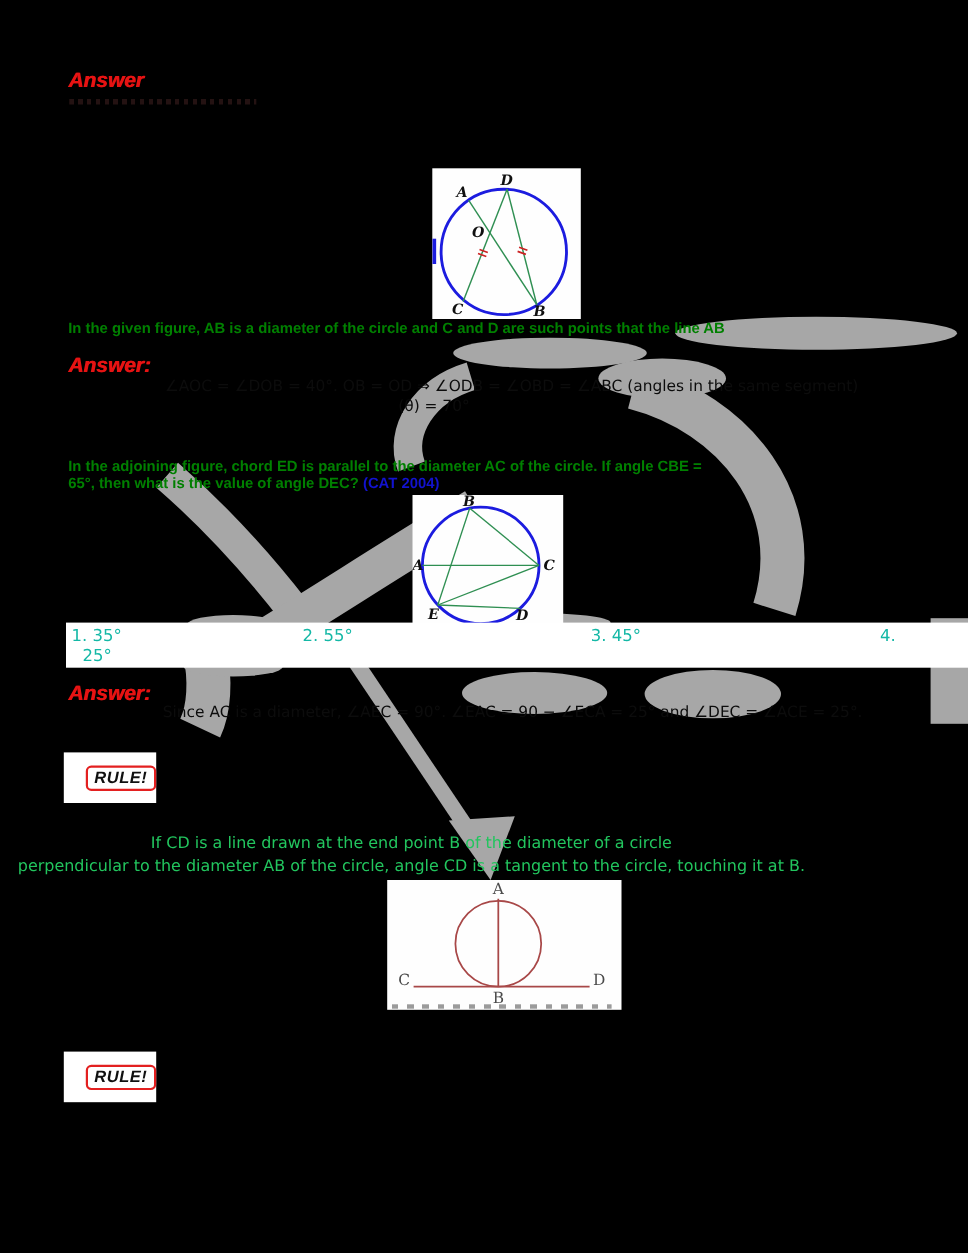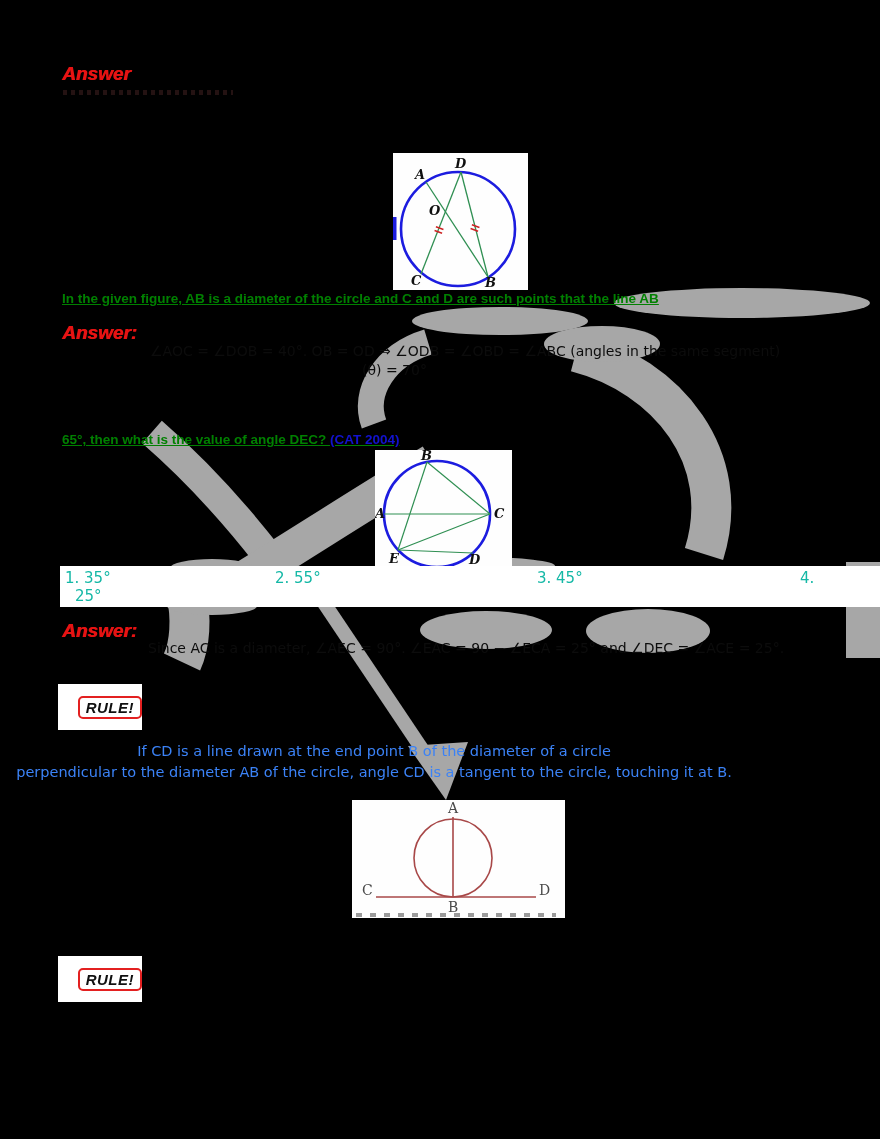--- a/index.html
+++ b/index.html
@@ -2,32 +2,32 @@
 <html><head>
 <meta charset="utf-8">
 <style>
   html,body{margin:0;padding:0;background:#000;}
   #page{position:relative;width:880px;height:1139px;background:#000;overflow:hidden;
         font-family:"Liberation Sans",sans-serif;}
   .abs{position:absolute;}
   .z0{z-index:0}.z1{z-index:1}.z2{z-index:2}
   .figbox{background:#fefefe;}
   .band{background:#ffffff;}
-  .qtext{font:bold 13.5px "Liberation Sans",sans-serif;color:#008000;white-space:nowrap;text-decoration:underline;}
+  .qtext{font:bold 13.5px "Liberation Sans",sans-serif;color:#008000;white-space:nowrap;}
   .qblue{color:#1212cf;}
   .ansLabel{font:italic 900 19px "Liberation Sans",sans-serif;color:#e61313;
             text-shadow:.7px 0 #e61313;white-space:nowrap;}
   .work{font:14px "DejaVu Sans",sans-serif;color:#0c0c0c;white-space:nowrap;margin-top:17px;}
   .opt{font:15px "DejaVu Sans",sans-serif;color:#14b8a6;white-space:nowrap;}
   .ruleWrap{background:#fff;display:flex;align-items:center;justify-content:flex-end;}
   .ruleBadge{font:italic 900 15px "Liberation Sans",sans-serif;color:#101010;
              border:2.5px solid #e32020;border-radius:5px;padding:1px 6px;background:#fff;
              letter-spacing:.5px;}
-  .rulePara{font:14.5px "DejaVu Sans",sans-serif;color:#3b82f6;width:748px;text-align:center;
-            white-space:nowrap;}
+  .rulePara{font:14.5px "DejaVu Sans",sans-serif;color:#22c55e;width:748px;text-align:center;
+            white-space:nowrap;margin-top:16px;}
   .scribble{background:repeating-linear-gradient(90deg,#241212 0 4px,transparent 4px 8px);}
   .dashes{background:repeating-linear-gradient(90deg,#9b9b9b 0 6px,transparent 6px 14px);}
   .figlabel{font:italic bold 13px "DejaVu Serif",serif;fill:#101010;}
   .figlabel2{font:italic bold 13px "DejaVu Serif",serif;fill:#101010;}
   .fig3label{font:14px "DejaVu Serif",serif;fill:#4a4a4a;}
 </style>
 </head>
 <body>
 
 <div id="page">
@@ -84,20 +84,21 @@
       <text class="figlabel" x="92" y="134">B</text>
     </svg>
   </div>
 
   <div class="abs z2 qtext" style="left:62px;top:291px">In the given figure, AB is a diameter of the circle and C and D are such points that the line AB</div>
 
   <div class="abs z2 ansLabel" style="left:62px;top:322px">Answer:</div>
   <div class="abs z2 work" style="left:150px;top:326px">∠AOC = ∠DOB = 40°. OB = OD ⇒ ∠ODB = ∠OBD = ∠ABC (angles in the same segment)</div>
   <div class="abs z2 work" style="left:362px;top:345px">(θ) = 70°</div>
 
+  <div class="abs z2 qtext" style="left:62px;top:416px">In the adjoining figure, chord ED is parallel to the diameter AC of the circle. If angle CBE =</div>
   <div class="abs z2 qtext" style="left:62px;top:432px">
     <span>65°, then what is the value of angle DEC? </span><span class="qblue">(CAT 2004)</span>
   </div>
 
   <div class="abs z1 figbox" style="left:375px;top:450px;width:137px;height:120px">
     <svg width="137" height="120" viewBox="0 0 137 120">
       <circle cx="62" cy="64" r="53" fill="none" stroke="#1c1cdf" stroke-width="2.6"></circle>
       <g stroke="#2f8f52" stroke-width="1.2">
         <line x1="9" y1="64" x2="115" y2="64"></line>
         <line x1="52" y1="12" x2="115" y2="64"></line>

